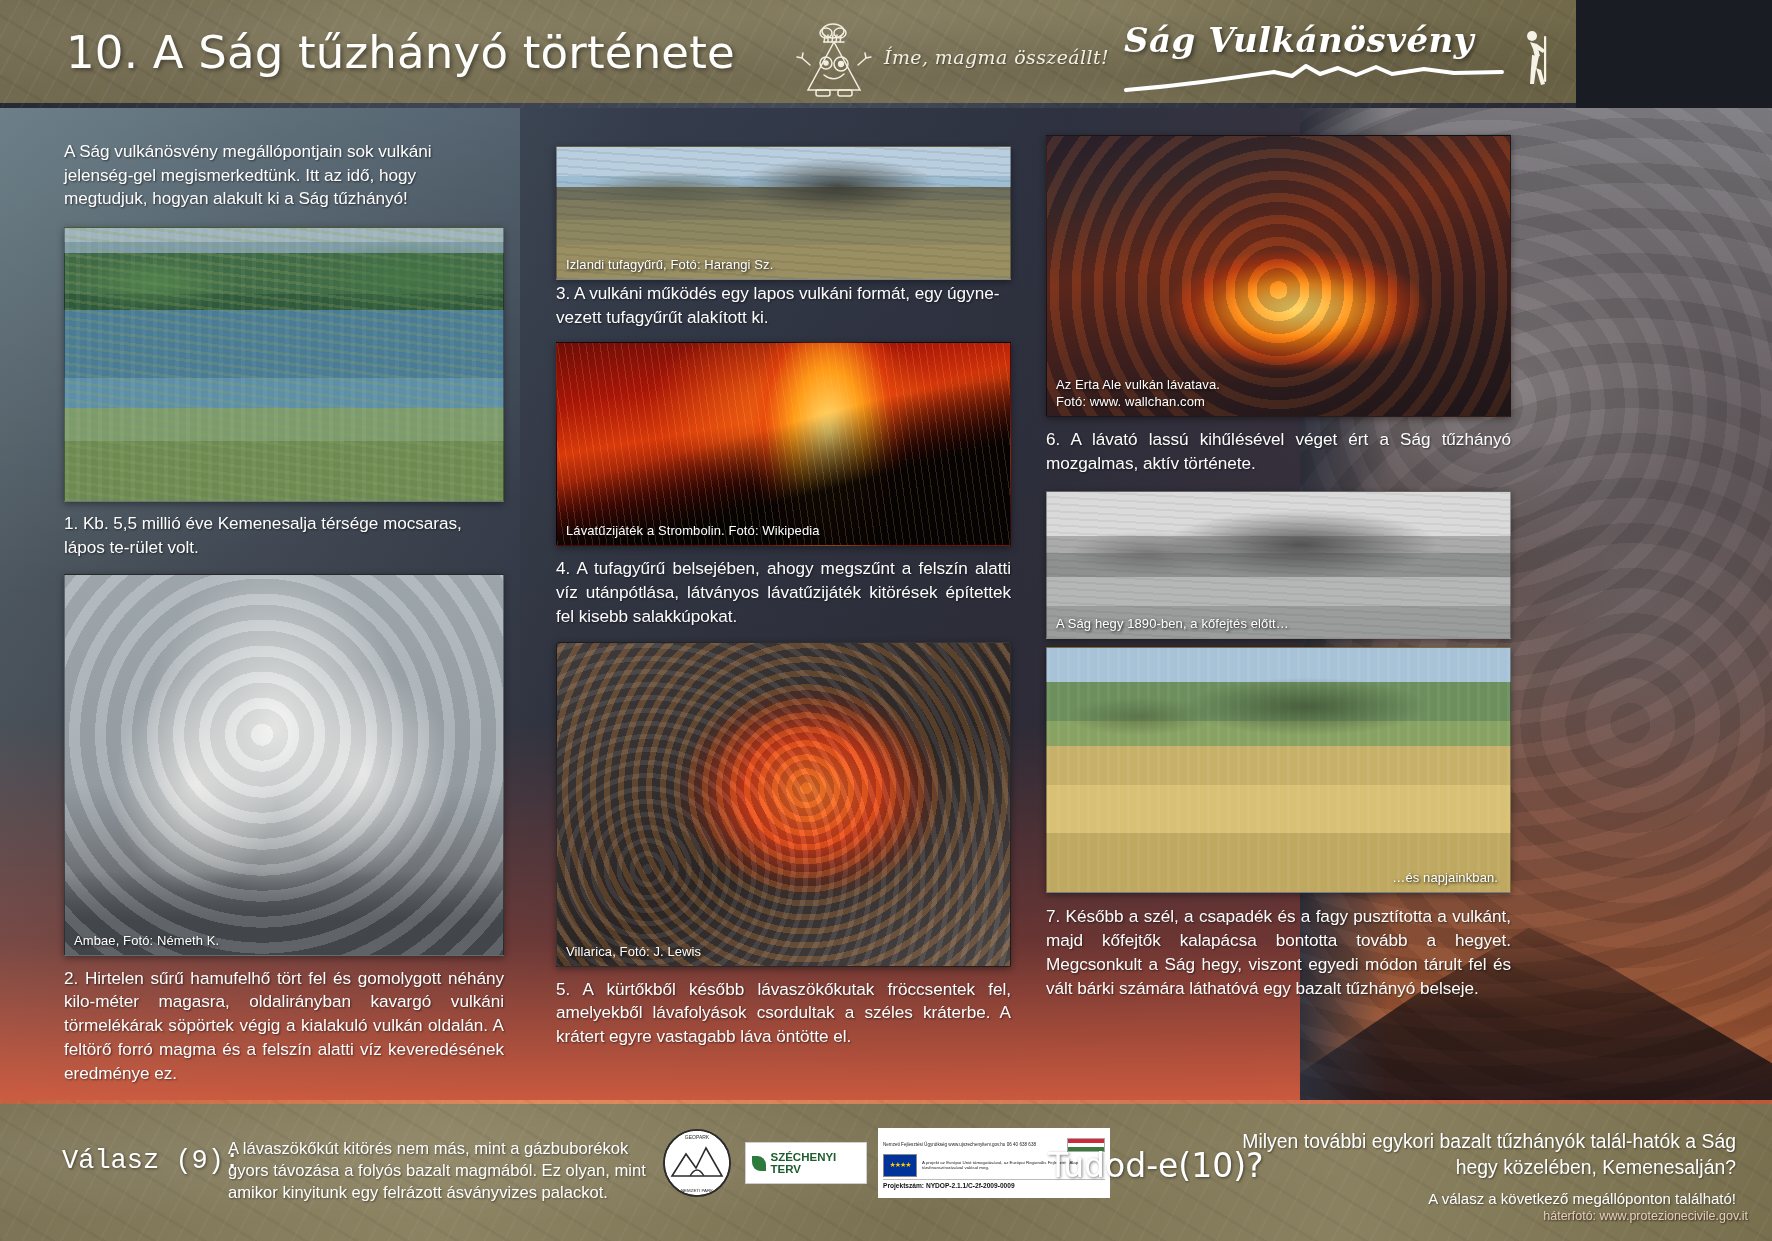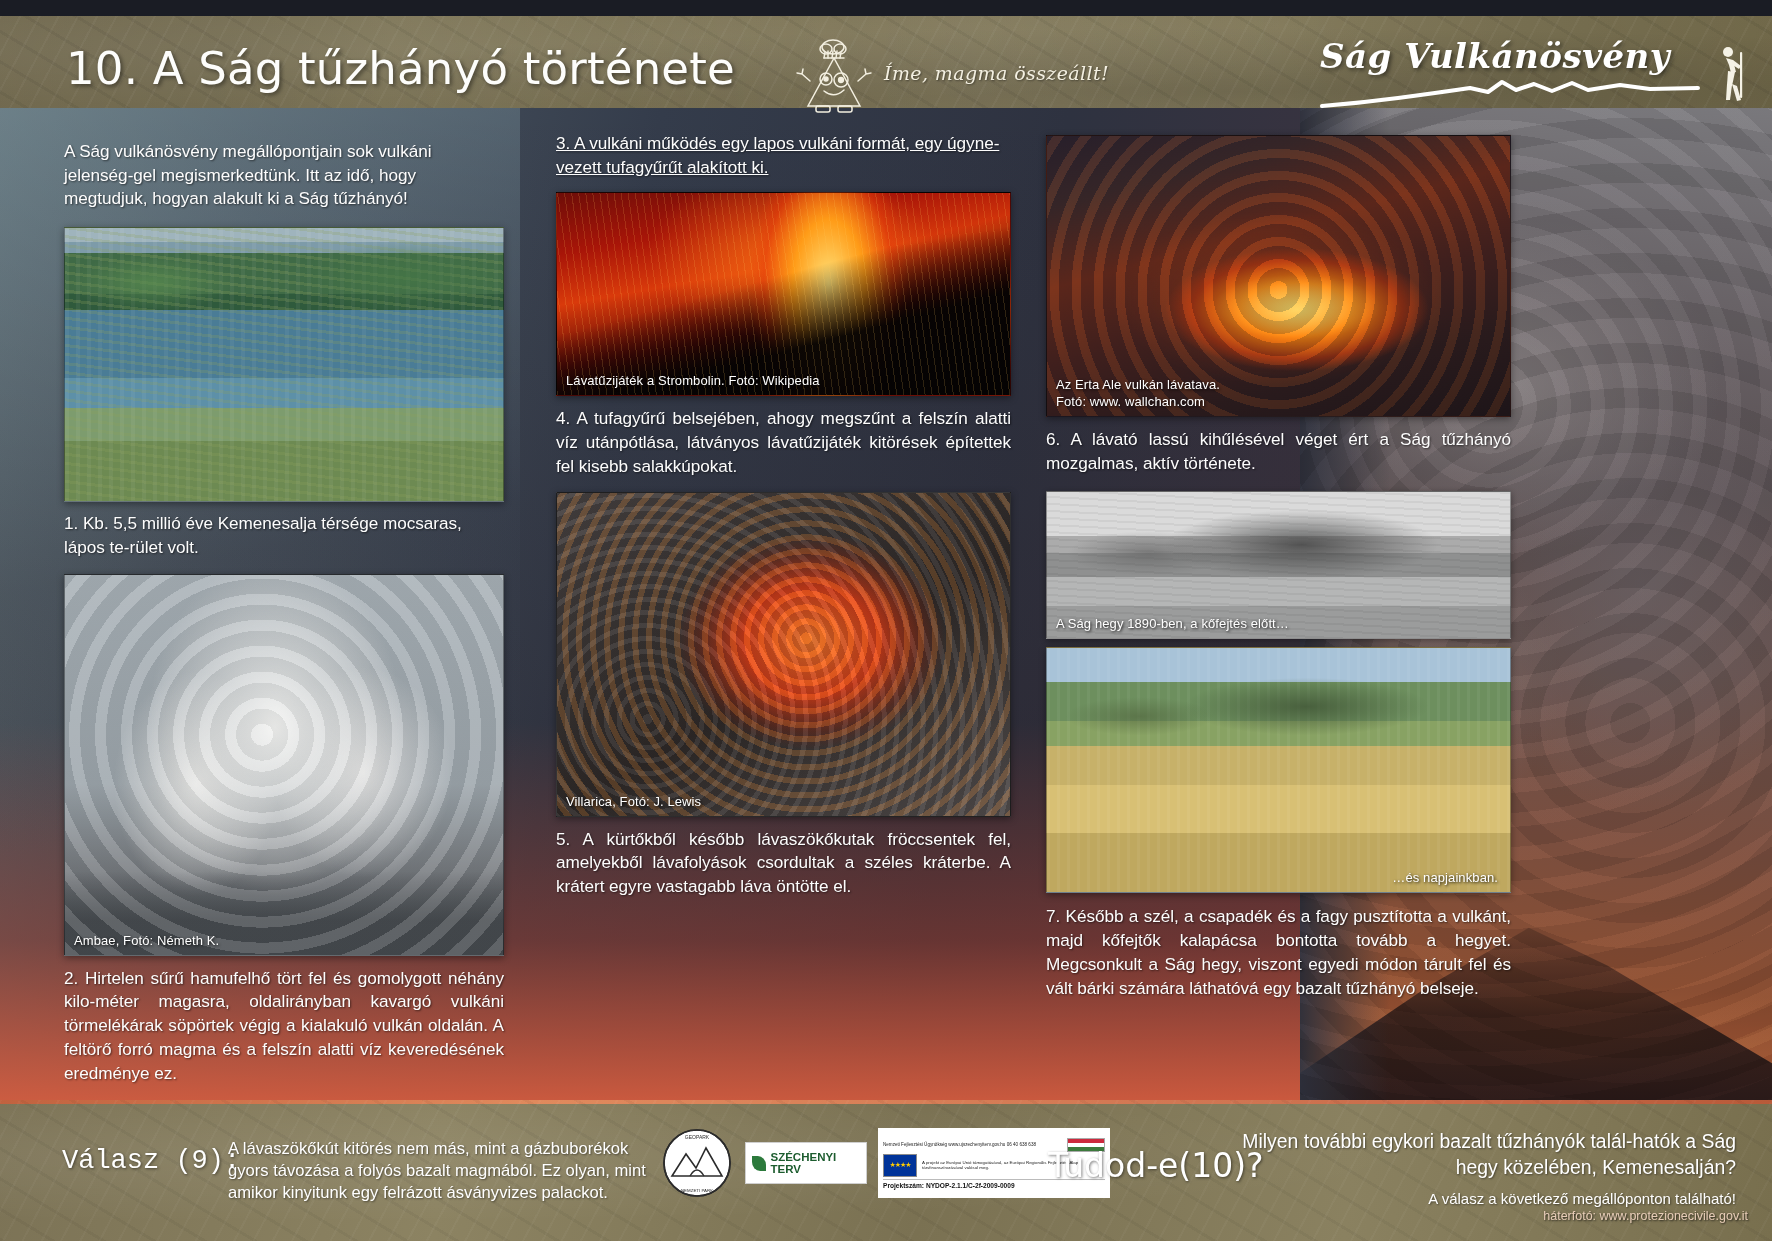--- a/index.html
+++ b/index.html
@@ -6,21 +6,21 @@
   * { box-sizing: border-box; margin: 0; padding: 0; }
   html, body {
     width: 1772px; height: 1241px;
     font-family: "Liberation Sans", sans-serif;
     background: #1a1c24; overflow: hidden;
   }
   .poster { position: relative; width: 1772px; height: 1241px; overflow: hidden; }
 
   
   .header {
-    position: absolute; left: 0; top: 16px; width: 1772px; height: 108px;
+    position: absolute; left: 0; top: 0; width: 1576px; height: 108px;
     background:
       radial-gradient(ellipse at 20% 30%, rgba(255,255,255,.07), transparent 55%),
       radial-gradient(ellipse at 70% 70%, rgba(0,0,0,.16), transparent 60%),
       linear-gradient(95deg, #7d7457 0%, #8d8463 22%, #7b7253 48%, #8b8261 72%, #79704f 100%);
     overflow: hidden;
   }
   .header::after {
     content: ""; position: absolute; inset: 0;
     background:
       repeating-linear-gradient(118deg, rgba(255,255,255,.035) 0 2px, transparent 2px 17px),
@@ -357,22 +357,25 @@
       <div class="txt" style="margin-top:10px;">1. Kb. 5,5 millió éve Kemenesalja térsége mocsaras, lápos te-rület volt.</div>
 
       <div class="photo ph-ash" style="margin-top:14px;height:382px;">
         <div class="credit">Ambae, Fotó: Németh K.</div>
       </div>
 
       <div class="txt just" style="margin-top:11px;">2. Hirtelen sűrű hamufelhő tört fel és gomolygott néhány kilo-méter magasra, oldalirányban kavargó vulkáni törmelékárak söpörtek végig a kialakuló vulkán oldalán. A feltörő forró magma és a felszín alatti víz keveredésének eredménye ez.</div>
     </div>
 
     <div class="col col-2">
-
-      <div class="txt" style="margin-top:24px;text-decoration:underline;">3. A vulkáni működés egy lapos vulkáni formát, egy úgyne-vezett tufagyűrűt alakított ki.</div>
+      <div class="photo ph-tuff" style="margin-top:38px;height:134px;">
+        <div class="credit">Izlandi tufagyűrű, Fotó: Harangi Sz.</div>
+      </div>
+
+      <div class="txt" style="margin-top:2px;">3. A vulkáni működés egy lapos vulkáni formát, egy úgyne-vezett tufagyűrűt alakított ki.</div>
 
       <div class="photo ph-fountain" style="margin-top:13px;height:204px;">
         <div class="credit">Lávatűzijáték a Strombolin. Fotó: Wikipedia</div>
       </div>
 
       <div class="txt just" style="margin-top:11px;">4. A tufagyűrű belsejében, ahogy megszűnt a felszín alatti víz utánpótlása, látványos lávatűzijáték kitörések építettek fel kisebb salakkúpokat.</div>
 
       <div class="photo ph-villarica" style="margin-top:13px;height:325px;">
         <div class="credit">Villarica, Fotó: J. Lewis</div>
       </div>

